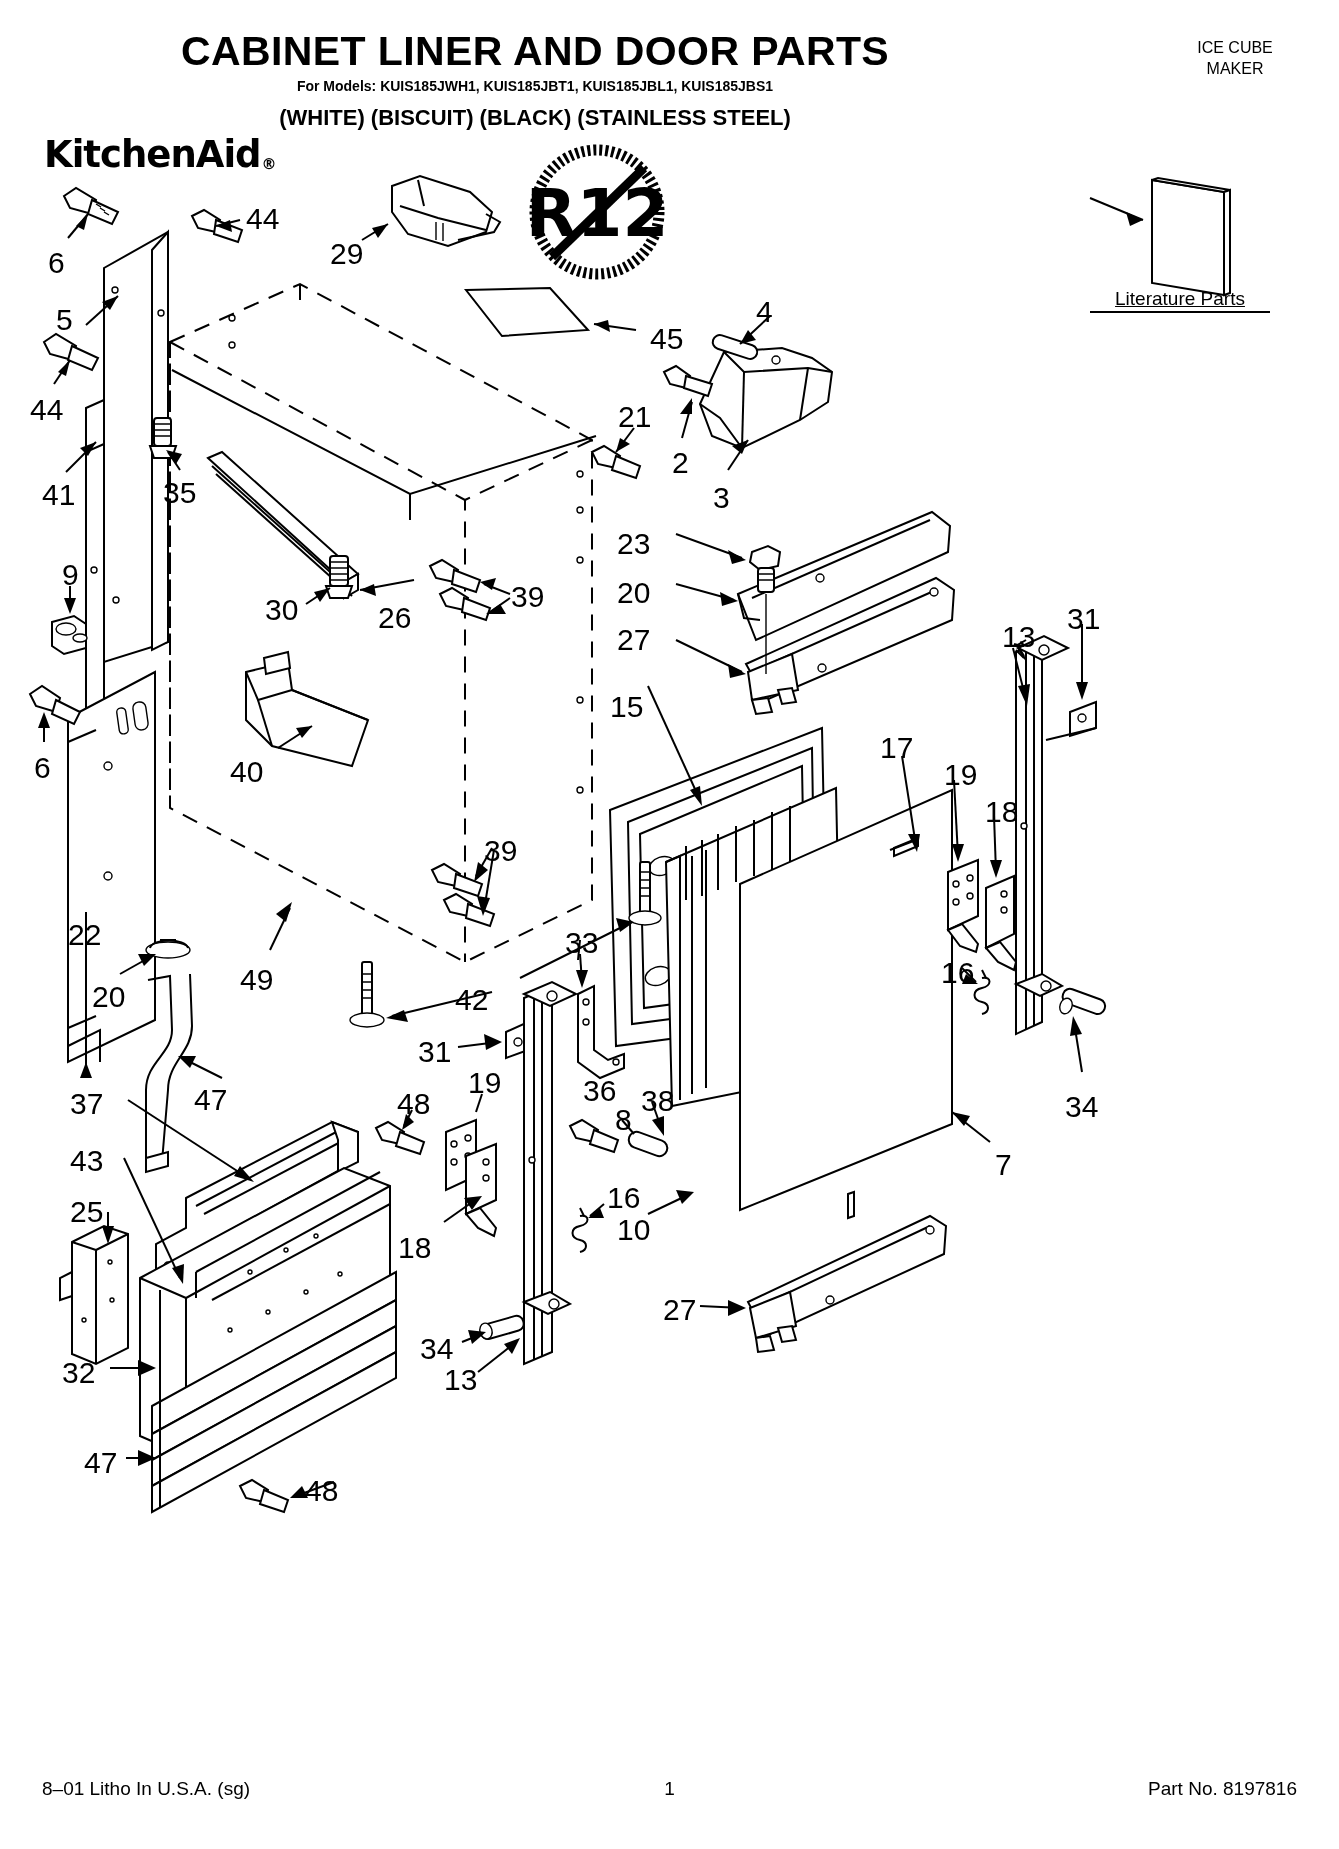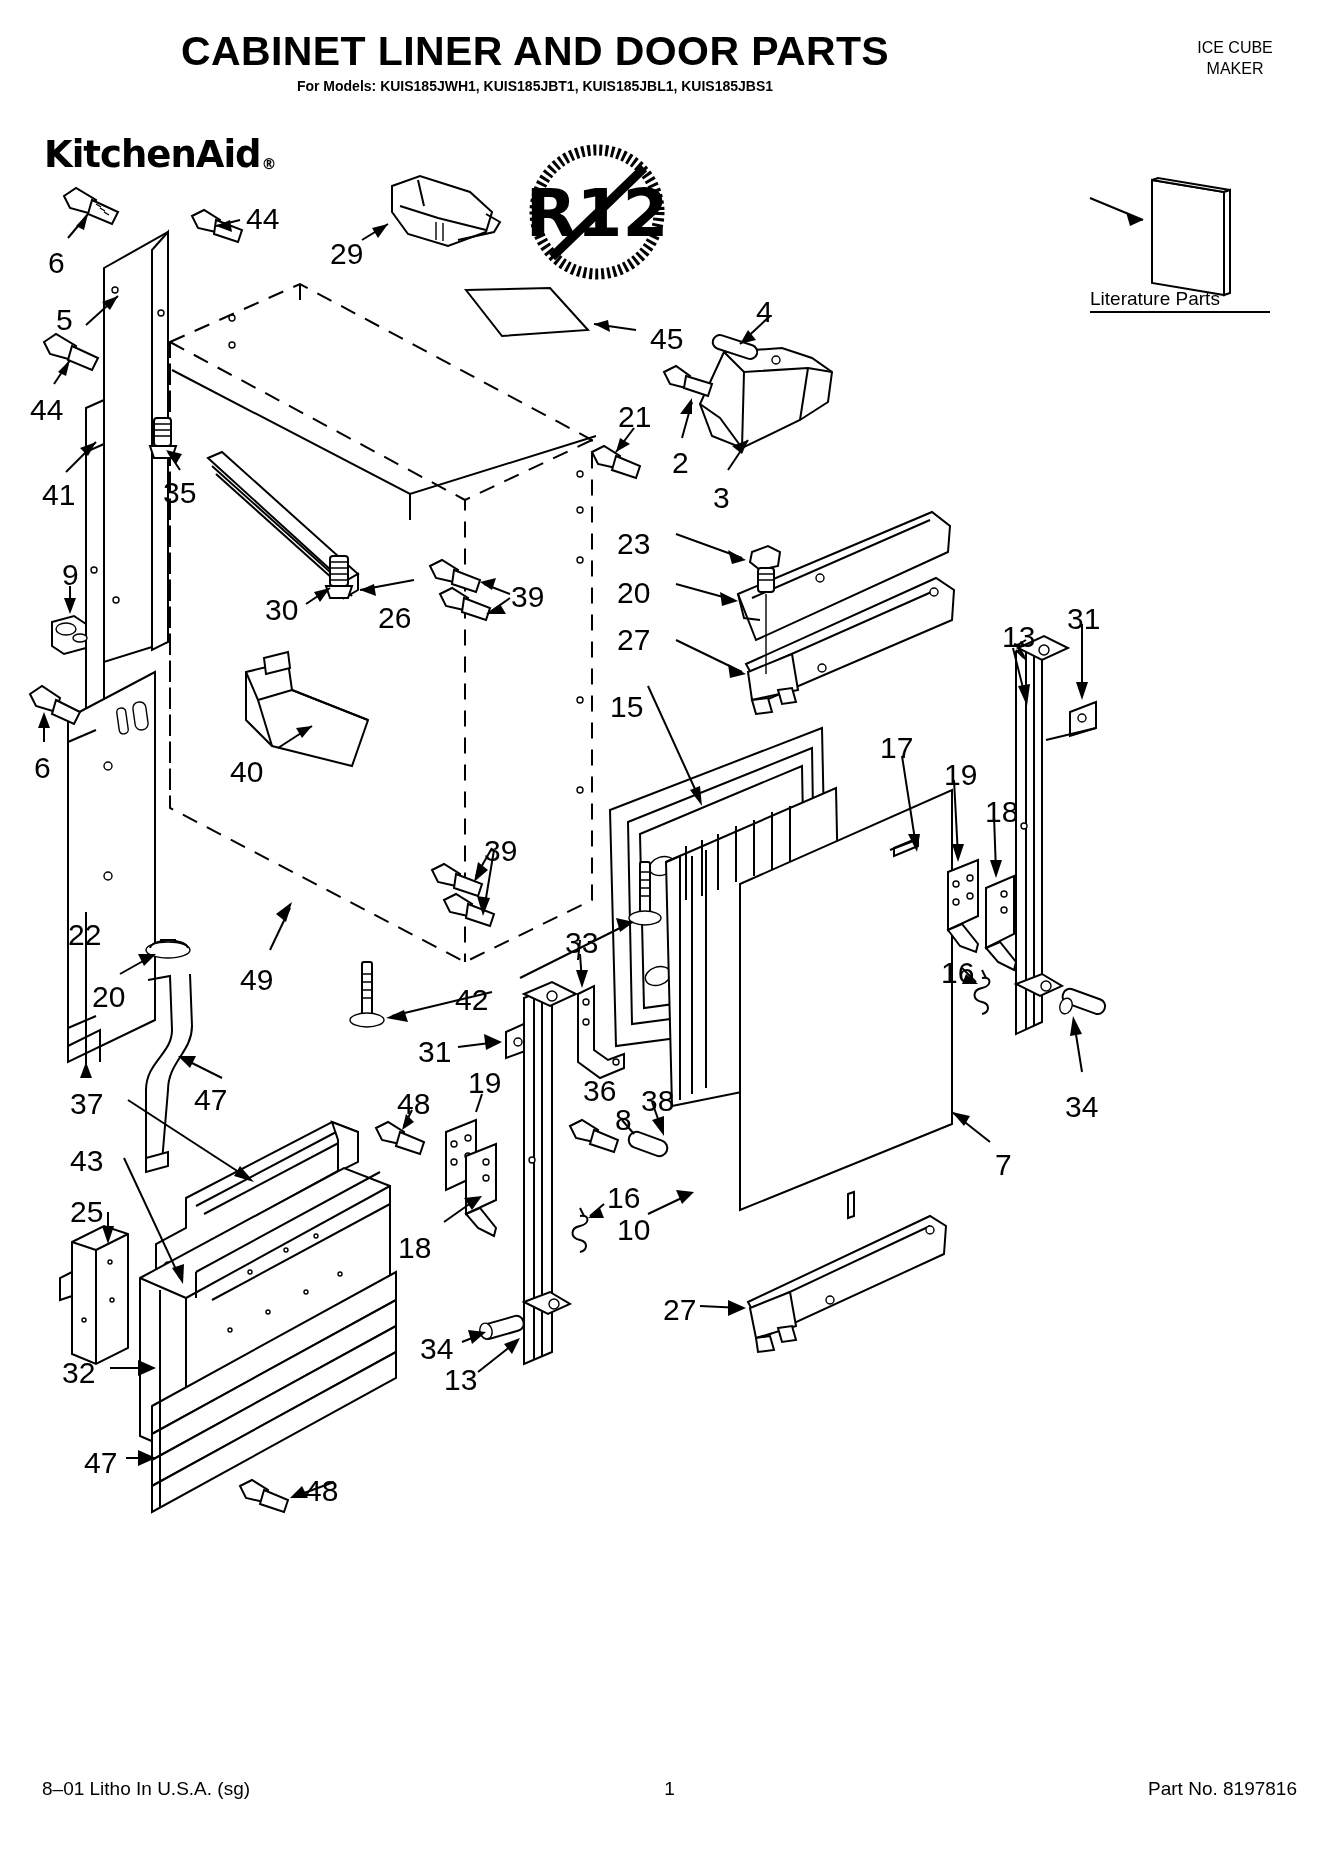--- a/index.html
+++ b/index.html
@@ -30,22 +30,22 @@
   }
   .brand{
     position:absolute;left:44px;top:133px;
     font-size:37px;font-weight:bold;letter-spacing:-1px;
     font-family:"DejaVu Sans", sans-serif;
   }
   .brand .reg{font-size:15px;vertical-align:baseline;position:relative;top:2px;left:1px;}
 
   
   .lit-label{
-    position:absolute;left:1090px;top:288px;width:180px;
-    font-size:19px;border-bottom:2px solid #000;padding-bottom:1px;
+    position:absolute;left:1090px;top:288px;width:180px;text-align:center;
+    font-size:19px;border-bottom:2px solid #000;padding-bottom:1px;text-decoration:underline;
   }
 
   
   .ftr{position:absolute;left:0;top:1778px;width:1339px;height:40px;font-size:19px;}
   .ftr .lf{position:absolute;left:42px;top:0;}
   .ftr .ct{position:absolute;left:0;top:0;width:1339px;text-align:center;}
   .ftr .rt{position:absolute;right:42px;top:0;}
 
   
   .cal{
@@ -63,20 +63,21 @@
   .blk{fill:#000;}
 </style>
 </head>
 <body>
 
 <div class="sheet">
 
   <div class="hdr">
     <div class="title">CABINET LINER AND DOOR PARTS</div>
     <div class="models">For Models: KUIS185JWH1, KUIS185JBT1, KUIS185JBL1, KUIS185JBS1</div>
+    <div class="colors">(WHITE)          (BISCUIT)        (BLACK)   (STAINLESS STEEL)</div>
     <div class="icemaker">
       <span>ICE CUBE</span><br>
       <span>MAKER</span>
     </div>
     <div class="brand"><span>KitchenAid</span><span class="reg">®</span></div>
   </div>
 
   <div class="lit-label">Literature Parts</div>
 
   <svg class="art" viewBox="0 0 1339 1849">

